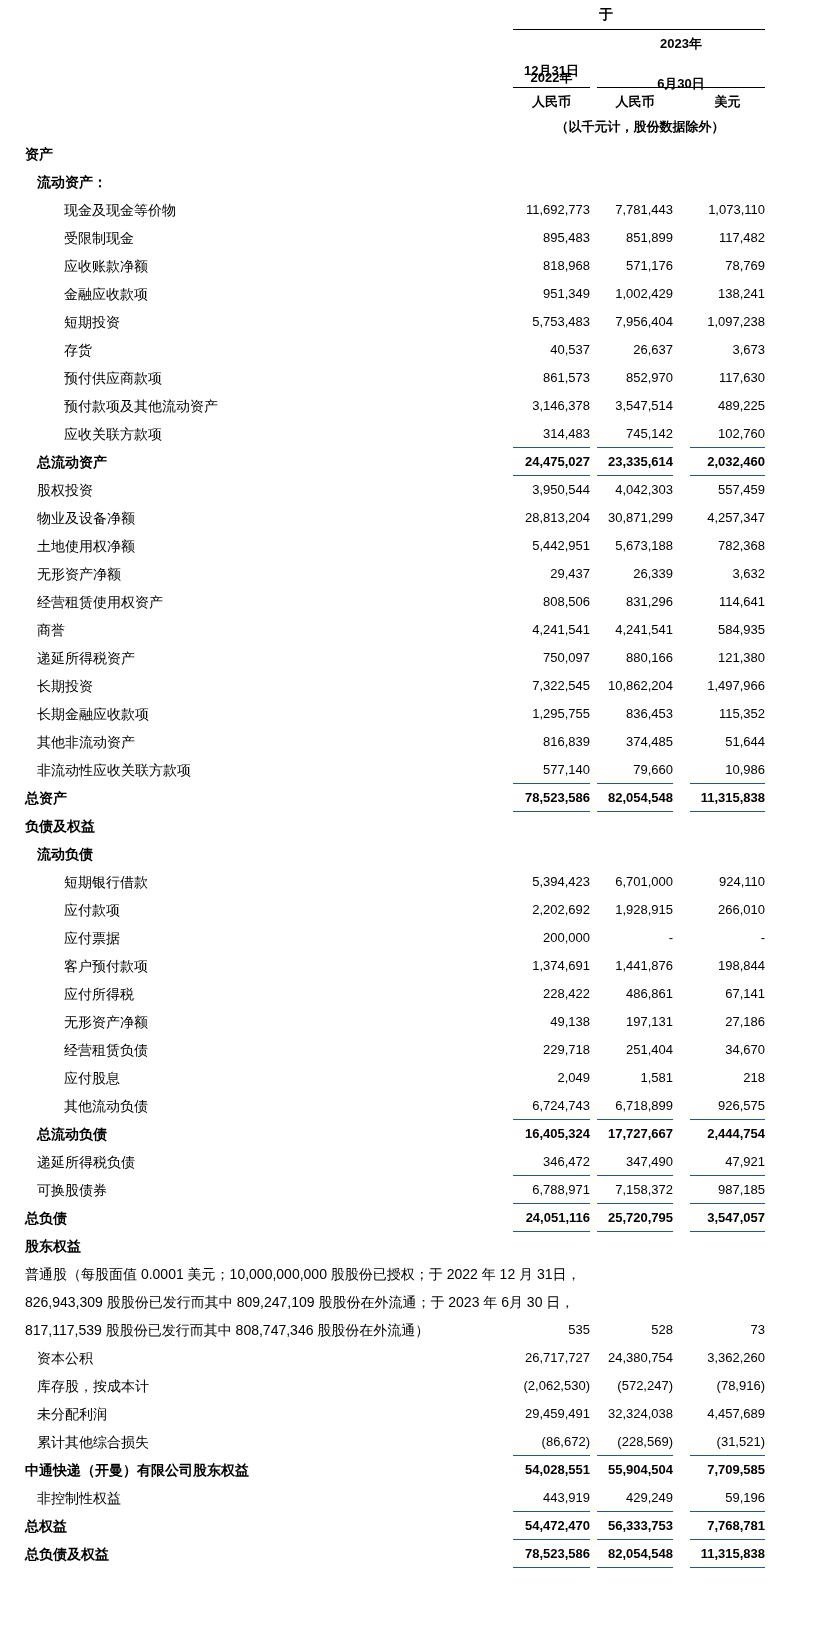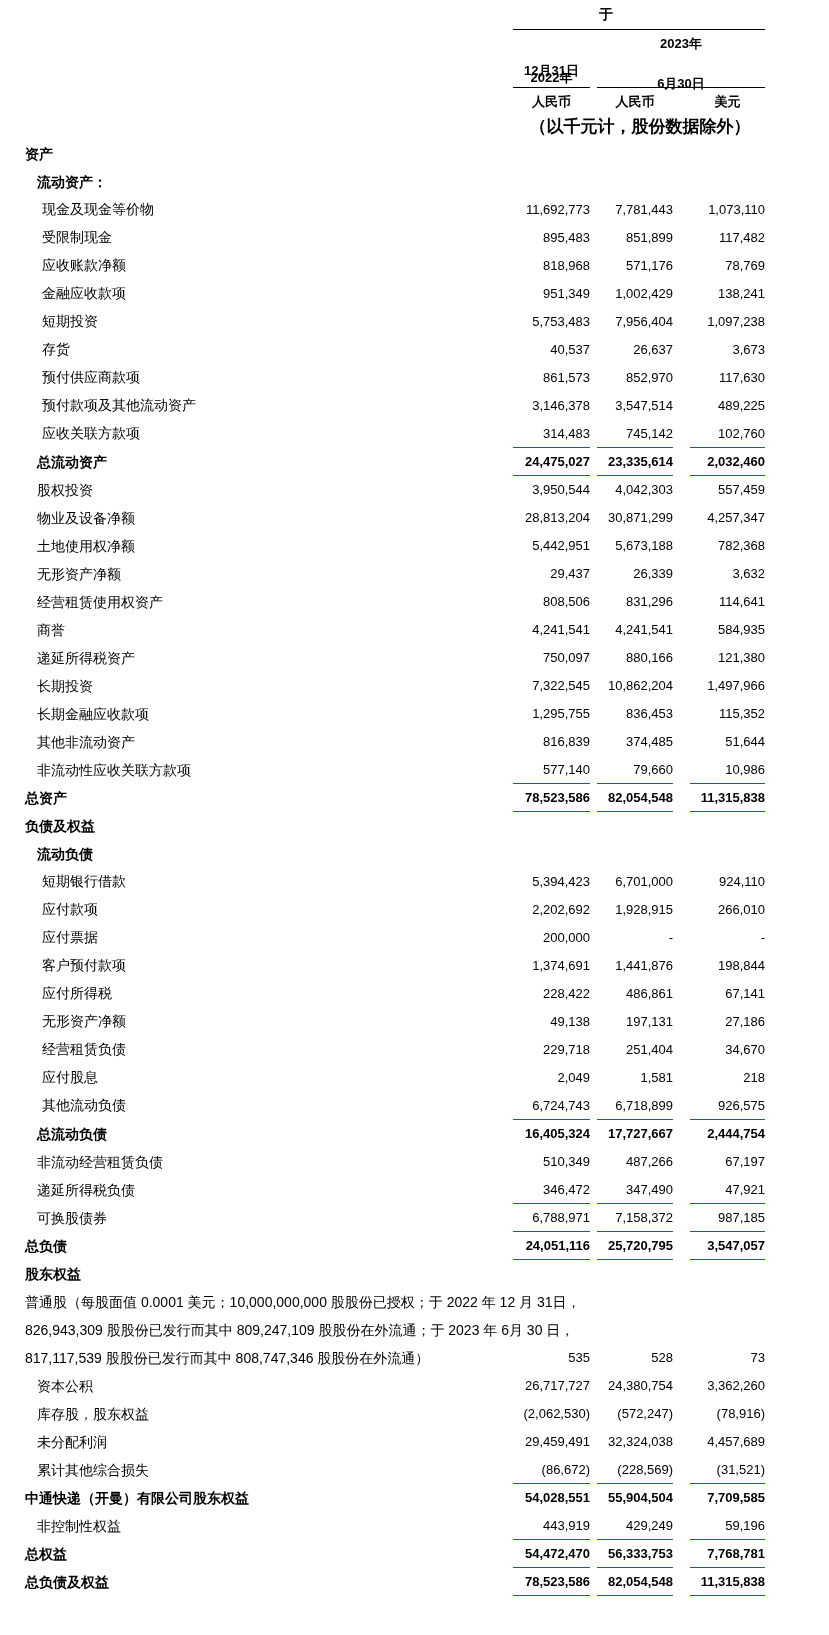--- a/index.html
+++ b/index.html
@@ -12,33 +12,33 @@
   .bs-header { position:relative; height:140px; font-weight:bold; }
   .h-abs { position:absolute; text-align:center; font-size:13px; line-height:26px; height:26px; white-space:nowrap; }
   .h-asof   { left:480px; top:1px;  width:252px; font-size:14px; }
   .h-year1  { left:513px; top:31px; width:77px;margin-top:34px;  }
   .h-year2  { left:597px; top:31px; width:168px; }
   .h-date1  { left:513px; top:58px; width:77px;  }
   .h-date2  { left:597px; top:58px; width:168px;margin-top:13px; }
   .h-cur0   { left:513px; top:89px; width:77px;  }
   .h-cur1   { left:597px; top:89px; width:76px;  }
   .h-cur2   { left:690px; top:89px; width:75px;  }
-  .h-note   { left:500px; top:114px; width:280px; font-size:17px; }
+  .h-note   { left:500px; top:114px; width:280px; font-size:13px; }
   .rule-line { position:absolute; border-top:1px solid #000; height:0; }
   .rl-top  { left:513px; top:29px; width:252px; }
   .rl-mid1 { left:513px; top:87px; width:77px;  }
   .rl-mid2 { left:597px; top:87px; width:168px; }
   
   .bs-body { position:relative; }
   .row { display:grid; grid-template-columns:513px 77px 7px 76px 17px 75px; height:28px; }
   .cell { height:28px; line-height:28px; box-sizing:border-box; }
   .label { font-size:14px; white-space:nowrap; overflow:visible; }
   .ind0 .label { padding-left:25px; }
   .ind1 .label { padding-left:37px; }
-  .ind2 .label { padding-left:42px;font-family:Liberation Serif, serif; }
+  .ind2 .label { padding-left:64px; }
   .num { text-align:right; font-size:13px; white-space:nowrap; }
   .bold { font-weight:bold; }
   .rule .num { border-bottom:1px solid #1d4ed8; }
 </style>
 </head>
 <body>
 
 <div class="page">
 
   <div class="bs-header">
@@ -374,28 +374,20 @@
 
   <div class="row ind1 bold">
     <div class="cell label">总流动负债</div>
     <div class="cell num n0">16,405,324</div>
     <div class="cell gap"></div>
     <div class="cell num n1">17,727,667</div>
     <div class="cell gap"></div>
     <div class="cell num n2">2,444,754</div>
   </div>
 
-  <div class="row ind1">
-    <div class="cell label">非流动经营租赁负债</div>
-    <div class="cell num n0">510,349</div>
-    <div class="cell gap"></div>
-    <div class="cell num n1">487,266</div>
-    <div class="cell gap"></div>
-    <div class="cell num n2">67,197</div>
-  </div>
 
   <div class="row ind1 rule">
     <div class="cell label">递延所得税负债</div>
     <div class="cell num n0">346,472</div>
     <div class="cell gap"></div>
     <div class="cell num n1">347,490</div>
     <div class="cell gap"></div>
     <div class="cell num n2">47,921</div>
   </div>
 
@@ -456,21 +448,21 @@
   <div class="row ind1">
     <div class="cell label">资本公积</div>
     <div class="cell num n0">26,717,727</div>
     <div class="cell gap"></div>
     <div class="cell num n1">24,380,754</div>
     <div class="cell gap"></div>
     <div class="cell num n2">3,362,260</div>
   </div>
 
   <div class="row ind1">
-    <div class="cell label">库存股，股东权益</div>
+    <div class="cell label">库存股，按成本计</div>
     <div class="cell num n0">(2,062,530)</div>
     <div class="cell gap"></div>
     <div class="cell num n1">(572,247)</div>
     <div class="cell gap"></div>
     <div class="cell num n2">(78,916)</div>
   </div>
 
   <div class="row ind1">
     <div class="cell label">未分配利润</div>
     <div class="cell num n0">29,459,491</div>

